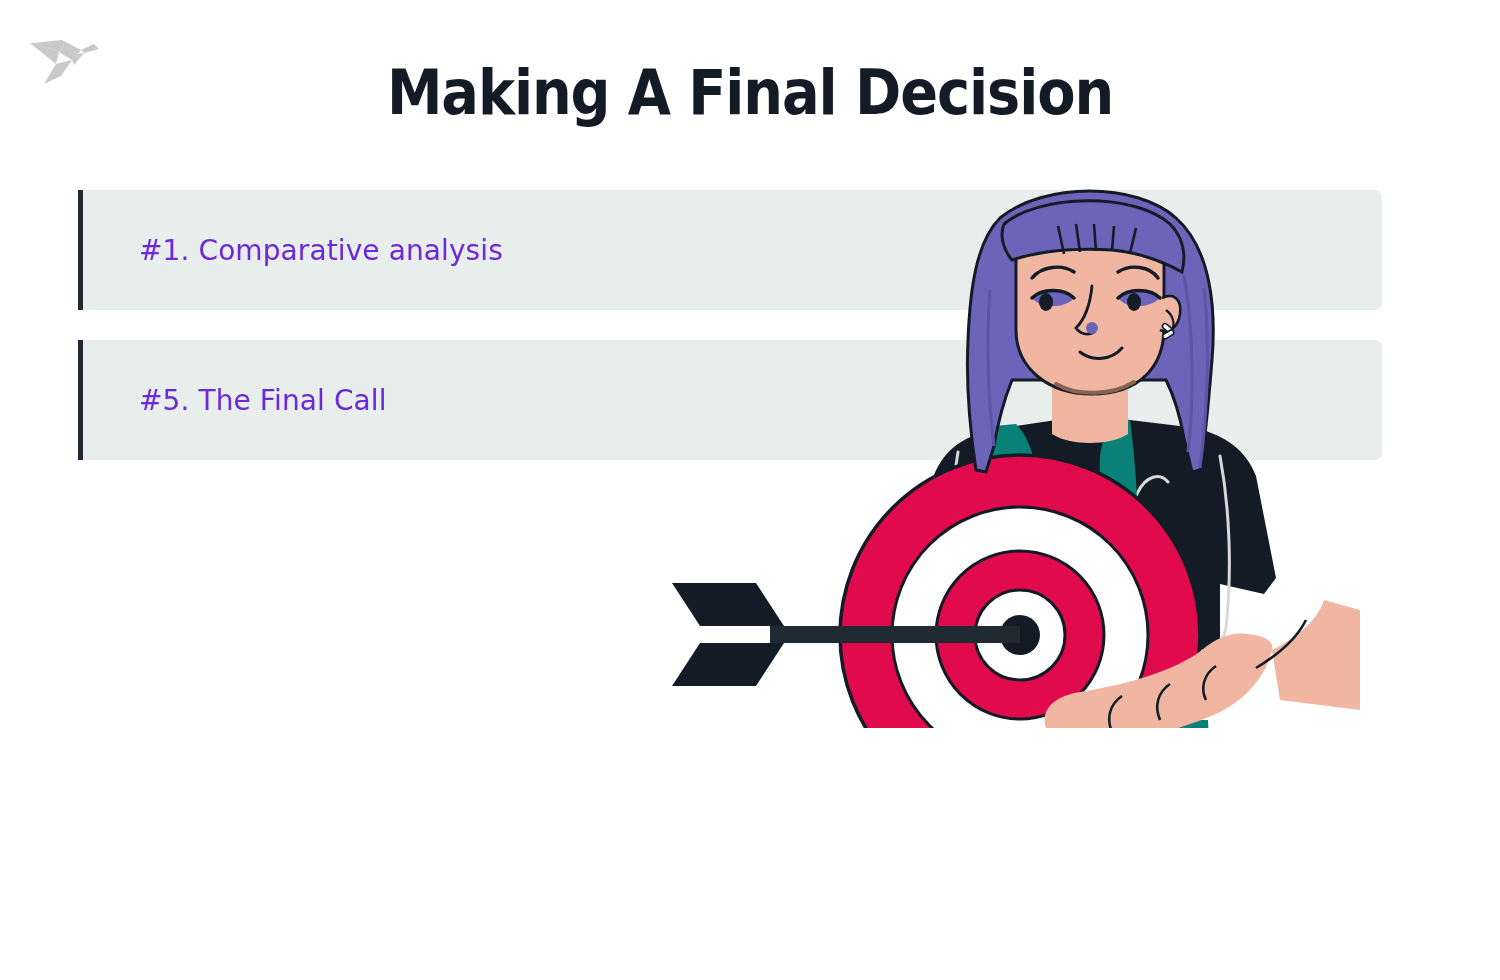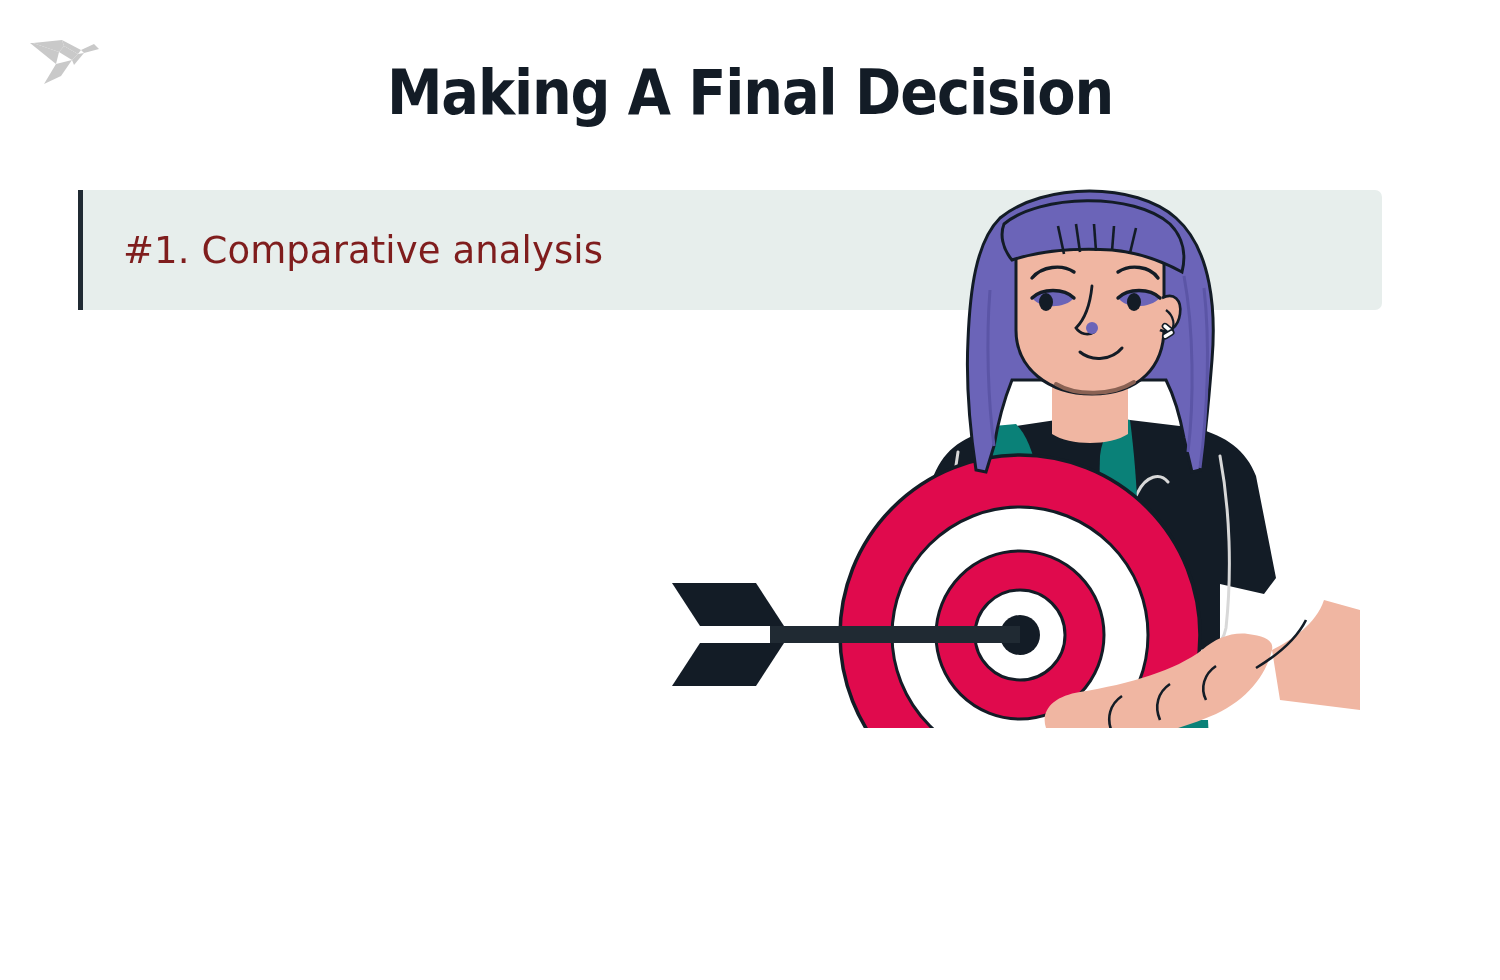--- a/index.html
+++ b/index.html
@@ -57,25 +57,25 @@
     margin-bottom: 30px;
     background: #e7eeec;
     border-left: 5px solid #202a33;
     border-top-right-radius: 7px;
     border-bottom-right-radius: 7px;
     box-sizing: border-box;
     display: flex;
     align-items: center;
   }
   .row-label {
-    padding-left: 40px;
+    padding-left: 56px;
     font-family: "DejaVu Sans", sans-serif;
-    font-size: 37px;
+    font-size: 28px;
     font-weight: 400;
-    color: #7f1d1d;
+    color: #6d28d9;
     letter-spacing: 0.1px;
   }
 
   
   #illustration {
     position: absolute;
     left: 660px;
     top: 180px;
     width: 700px;
     height: 800px;
@@ -105,20 +105,23 @@
 
   <div id="rows">
 
     <div class="row">
       <span class="row-label">#1. Comparative analysis</span>
     </div>
 
 
 
 
+    <div class="row">
+      <span class="row-label">#5. The Final Call</span>
+    </div>
 
   </div>
 
   <div id="illustration">
     <svg viewBox="0 0 700 800" width="700" height="800" aria-hidden="true">
 
       <defs>
         <clipPath id="clipLegs">
           <rect x="280" y="560" width="320" height="240"></rect>
         </clipPath>

